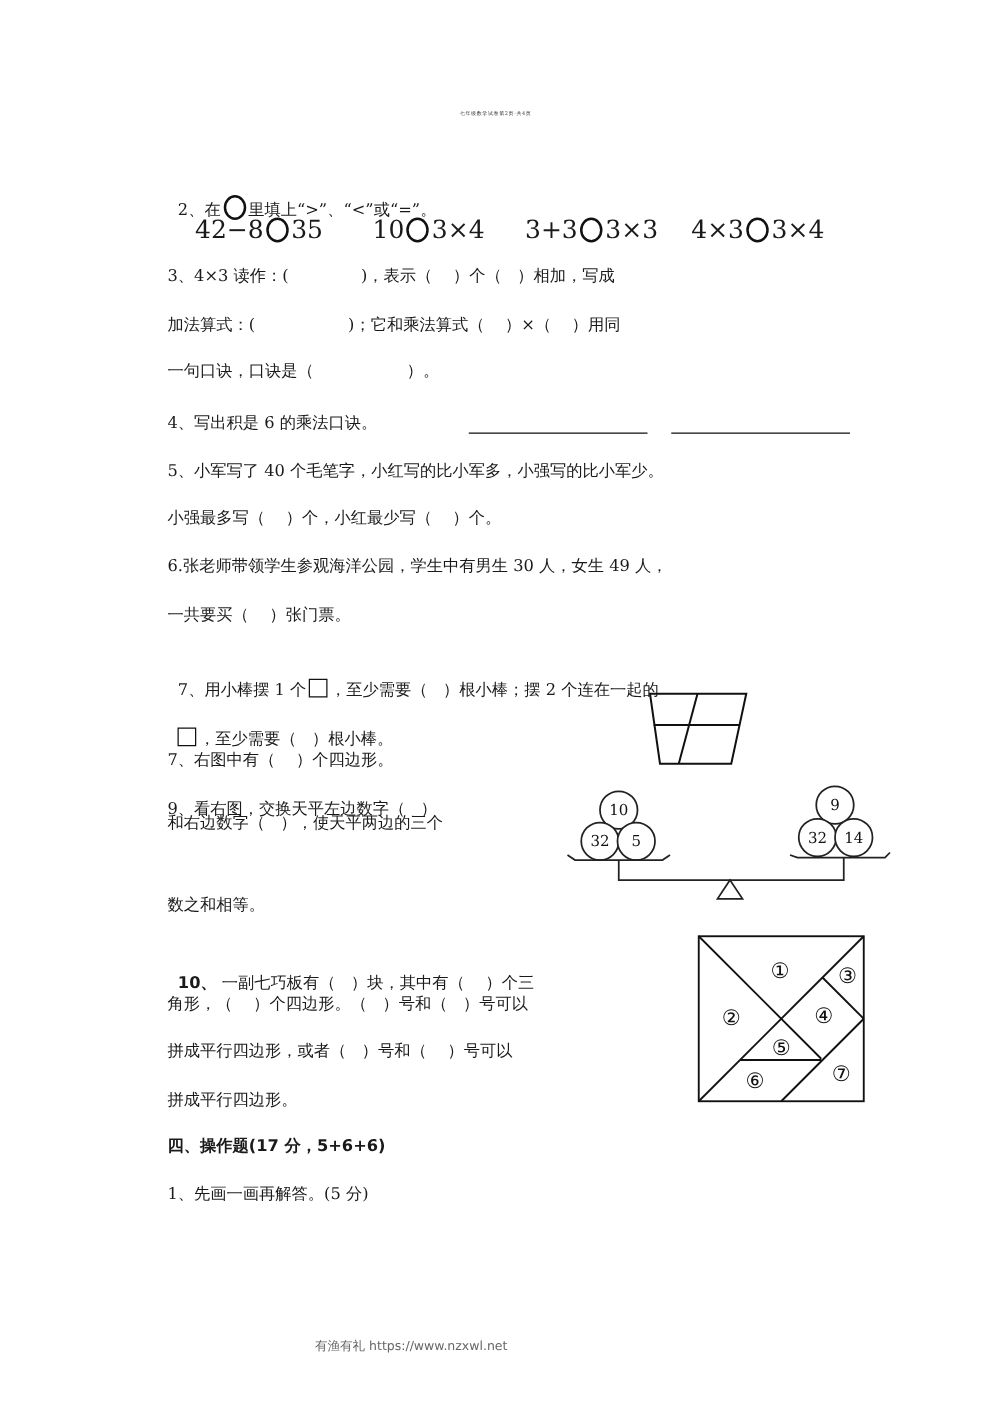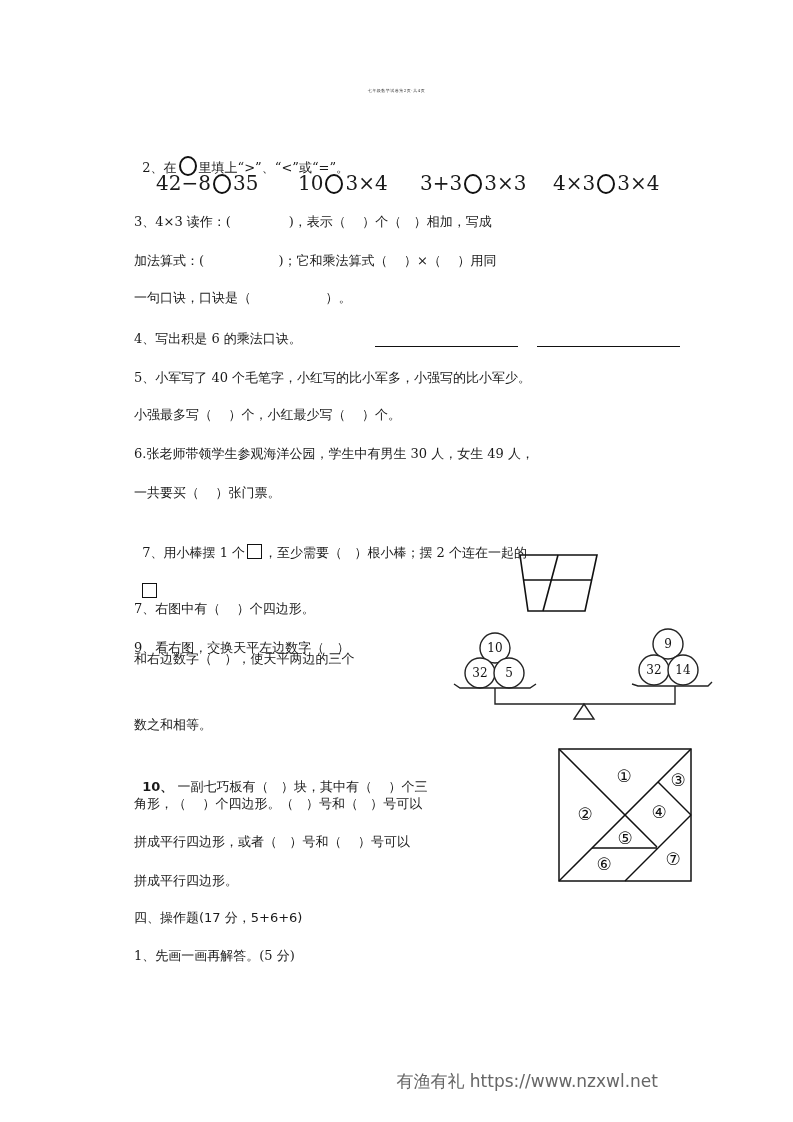--- a/index.html
+++ b/index.html
@@ -8,22 +8,22 @@
   .hdr { position: absolute; top: 88px; left: 0; width: 793px; text-align: center;
          font-size: 4px; color: #333; letter-spacing: 0.5px; }
   .line { position: absolute; left: 134px; font-size: 13px; line-height: 22px; white-space: pre; }
   .bold { font-family: "DejaVu Sans", "Liberation Sans", sans-serif; font-weight: bold; }
   .circ { display: inline-block; width: 18px; height: 20px; border: 2px solid #111;
           border-radius: 50%; vertical-align: -4px; margin: 0 2px; box-sizing: border-box; }
   .sq { display: inline-block; width: 15px; height: 15px; border: 1.6px solid #111;
         vertical-align: -2px; margin: 0 2px; box-sizing: border-box; }
   .expr { position: absolute; top: 172px; font-size: 20px; line-height: 22px; white-space: nowrap; }
   svg { position: absolute; overflow: visible; }
-  .footer { position: absolute; top: 1070px; left: 0; width: 658px; text-align: right;
-            font-family: "DejaVu Sans", "Liberation Sans", sans-serif; font-size: 17px; color: #666; }
+  .footer { position: absolute; top: 1070px; left: 0; width: 658px; text-align: center;
+            font-family: "DejaVu Sans", "Liberation Sans", sans-serif; font-size: 10px; color: #666; }
 </style>
 </head>
 <body>
 
 <div class="hdr">七年级数学试卷第2页·共4页</div>
 
 <div class="line" style="top:134px">
   <span>2、在</span><span class="circ"></span><span>里填上“&gt;”、“&lt;”或“=”。</span>
 </div>
 <div class="expr" style="left:156px">
@@ -50,21 +50,21 @@
 <div class="line" style="top:367px">5、小军写了 40 个毛笔字，小红写的比小军多，小强写的比小军少。</div>
 <div class="line" style="top:404px">小强最多写（    ）个，小红最少写（    ）个。</div>
 
 <div class="line" style="top:443px">6.张老师带领学生参观海洋公园，学生中有男生 30 人，女生 49 人，</div>
 <div class="line" style="top:482px">一共要买（    ）张门票。</div>
 
 <div class="line" style="top:520px">
   <span>7、用小棒摆 1 个</span><span class="sq"></span><span>，至少需要（   ）根小棒；摆 2 个连在一起的</span>
 </div>
 <div class="line" style="top:559px">
-  <span class="sq" style="margin-left:0"></span>
+  <span class="sq" style="margin-left:0"></span><span>，至少需要（   ）根小棒。</span>
 </div>
 
 <svg style="left:518px;top:553px" width="90" height="62" viewBox="0 0 90 62">
   <g stroke="#111" stroke-width="1.6" fill="none">
     <polygon points="2,2 79,2 67,58 10,58"></polygon>
     <line x1="40" y1="2" x2="25" y2="58"></line>
     <line x1="5" y1="27" x2="74" y2="27"></line>
   </g>
 </svg>
 
@@ -120,16 +120,16 @@
     <text x="66" y="34">①</text>
     <text x="27" y="72">②</text>
     <text x="120" y="38">③</text>
     <text x="101" y="70">④</text>
     <text x="67" y="96">⑤</text>
     <text x="46" y="122">⑥</text>
     <text x="115" y="117">⑦</text>
   </g>
 </svg>
 
-<div class="line bold" style="top:907px;font-weight:normal;font-family:'DejaVu Sans','Liberation Sans',sans-serif">四、操作题(17 分，5+6+6)</div>
+<div class="line bold" style="top:907px;font-weight:bold;font-family:'DejaVu Sans','Liberation Sans',sans-serif">四、操作题(17 分，5+6+6)</div>
 <div class="line" style="top:945px">1、先画一画再解答。(5 分)</div>
 
 <div class="footer">有渔有礼 https://www.nzxwl.net</div>
 
 </body></html>

